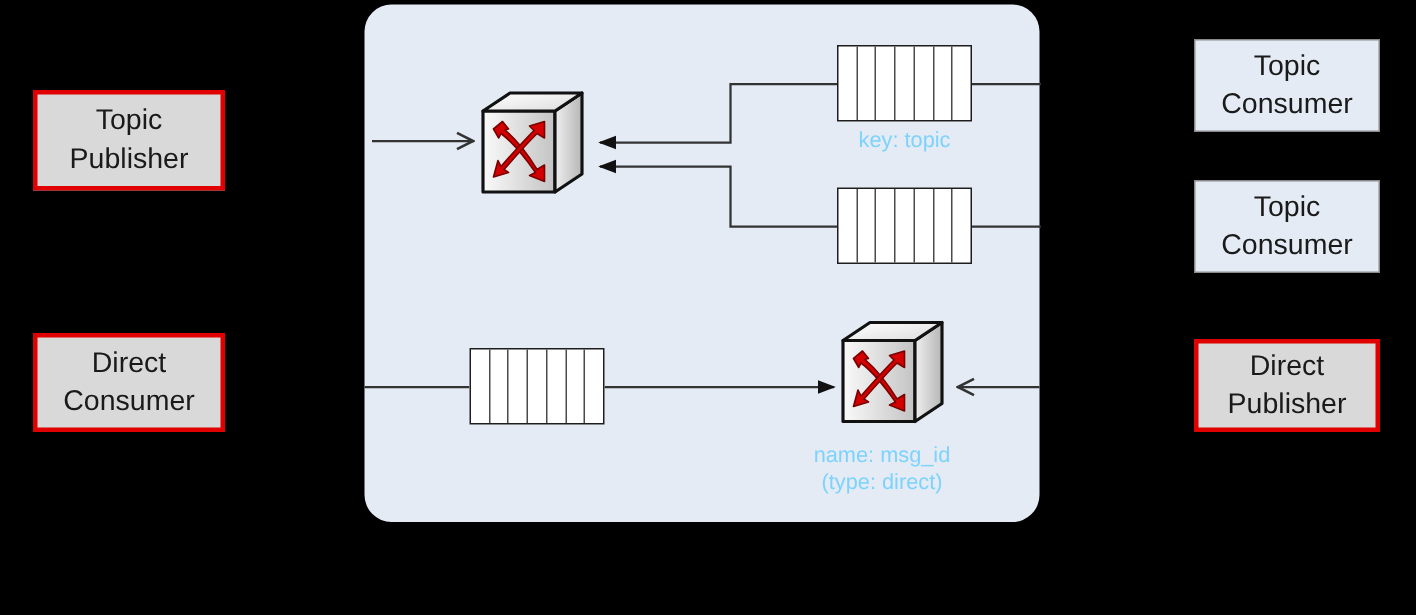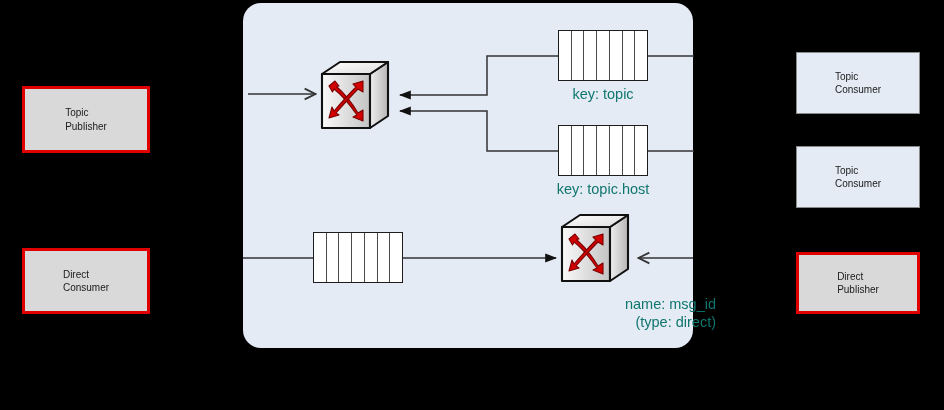--- a/index.html
+++ b/index.html
@@ -19,27 +19,26 @@
   
   #broker-panel{
     left:243px;top:3px;width:450px;height:345px;
     background:#e4ebf5;
     border-radius:18px;
   }
 
   
   .endpoint{
     display:flex;align-items:center;justify-content:center;
-    text-align:left;
+    text-align:center;
     line-height:1.32;
     color:#1a1a1a;
-    font-size:10px;
+    font-size:19px;
     box-sizing:border-box;
     white-space:pre-line;
-    margin-top:26px;
   }
   .endpoint.red{
     background:#d9d9d9;
     border:3px solid #e00000;
   }
   .endpoint.blue{
     background:#e4ebf5;
     border:1px solid #8a8a8a;
   }
 
@@ -61,28 +60,28 @@
     border-right:1.4px solid #4a4a4a;
   }
   .queue .cell:last-child{border-right:none;}
 
   #queue-topic{left:558px;top:30px;width:90px;height:51px;}
   #queue-topic-host{left:558px;top:125px;width:90px;height:51px;}
   #queue-msg-id{left:313px;top:232px;width:90px;height:51px;}
 
   
   .caption{
-    color:#0f766e;
+    color:#7dd3fc;
     font-size:14.5px;
     line-height:1.22;
     text-align:center;
     white-space:pre-line;
   }
   #caption-control-exchange{left:245px;top:148px;width:220px;}
-  #caption-msg-id-exchange{left:496px;top:296px;width:220px;text-align:right;}
+  #caption-msg-id-exchange{left:478px;top:296px;width:220px;}
   #caption-queue-topic{left:548px;top:86px;width:110px;}
   #caption-queue-topic-host{left:528px;top:181px;width:150px;}
   #caption-queue-msg-id{left:303px;top:281px;width:110px;}
 
   
   #wires,#icon-exchange-control,#icon-exchange-msgid{
     pointer-events:none;
   }
   #wires{left:0;top:0;}
   #icon-exchange-control{left:318px;top:60px;}
@@ -194,21 +193,20 @@
 
   <div class="abs queue" id="queue-topic-host">
     <span class="cell"></span>
     <span class="cell"></span>
     <span class="cell"></span>
     <span class="cell"></span>
     <span class="cell"></span>
     <span class="cell"></span>
     <span class="cell"></span>
   </div>
-  <div class="abs caption" id="caption-queue-topic-host">key: topic.host</div>
 
   <div class="abs queue" id="queue-msg-id">
     <span class="cell"></span>
     <span class="cell"></span>
     <span class="cell"></span>
     <span class="cell"></span>
     <span class="cell"></span>
     <span class="cell"></span>
     <span class="cell"></span>
   </div>

